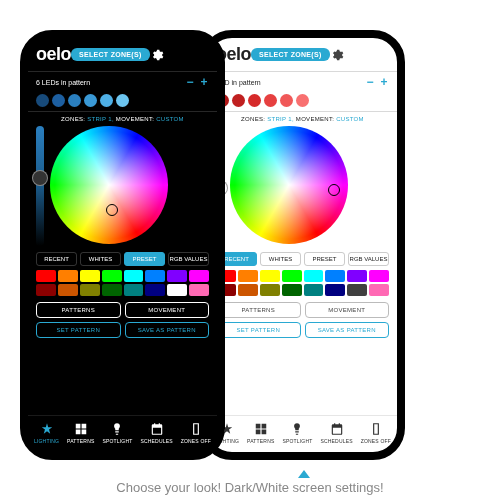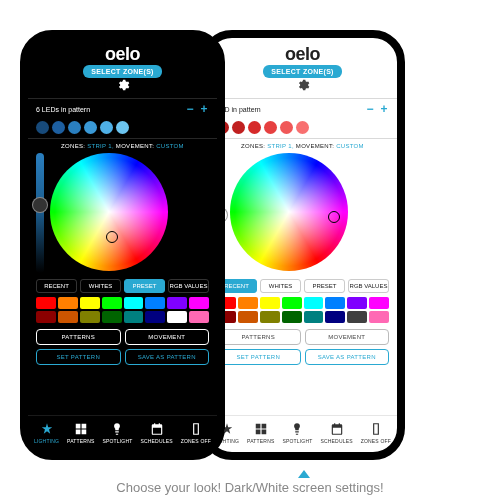--- a/index.html
+++ b/index.html
@@ -3,21 +3,21 @@
 <meta charset="utf-8">
 <style>
   body { margin:0; background:#fff; font-family: -apple-system, Helvetica, Arial, sans-serif; width:500px; height:501px; overflow:hidden; position:relative; }
   .stage { position:relative; width:500px; height:501px; }
   .phone { position:absolute; width:205px; height:430px; border:8px solid #000; border-radius:32px; background:#000; overflow:hidden; box-sizing:border-box; }
   .phone.light { left:200px; top:30px; background:#fff; }
   .phone.dark  { left:20px;  top:30px; background:#000; z-index:2; }
   .scr { position:absolute; inset:0; display:flex; flex-direction:column; font-size:7px; }
   .dark .scr { color:#fff; }
   .light .scr { color:#222; }
-  .topbar { display:flex; align-items:center; justify-content:flex-start; padding:6px 8px;flex-direction:column; }
+  .topbar { display:flex; align-items:center; justify-content:flex-start; padding:6px 8px; }
   .logo { font-weight:700; font-size:18px; letter-spacing:-0.5px; }
   .btn-zone { background:#2aa9d2; color:#fff; font-size:7px; padding:3px 8px; border-radius:6px; font-weight:600; letter-spacing:0.3px; }
   .gear { width:14px; height:14px; display:flex; align-items:center; justify-content:center; font-size:12px; }
   .hr { height:1px; background:rgba(128,128,128,0.3); }
   .led-row { display:flex; align-items:center; gap:4px; padding:4px 8px; }
   .led-label { font-size:7px; flex-shrink:0; }
   .minus, .plus { width:10px; text-align:center; color:#2aa9d2; font-size:12px; font-weight:700; line-height:1; }
   .led-swatches { display:flex; gap:3px; padding:2px 8px 4px; }
   .led-sw { width:13px; height:13px; border-radius:50%; }
   .zone-line { text-align:center; font-size:6px; padding:4px 0; letter-spacing:0.3px; }

